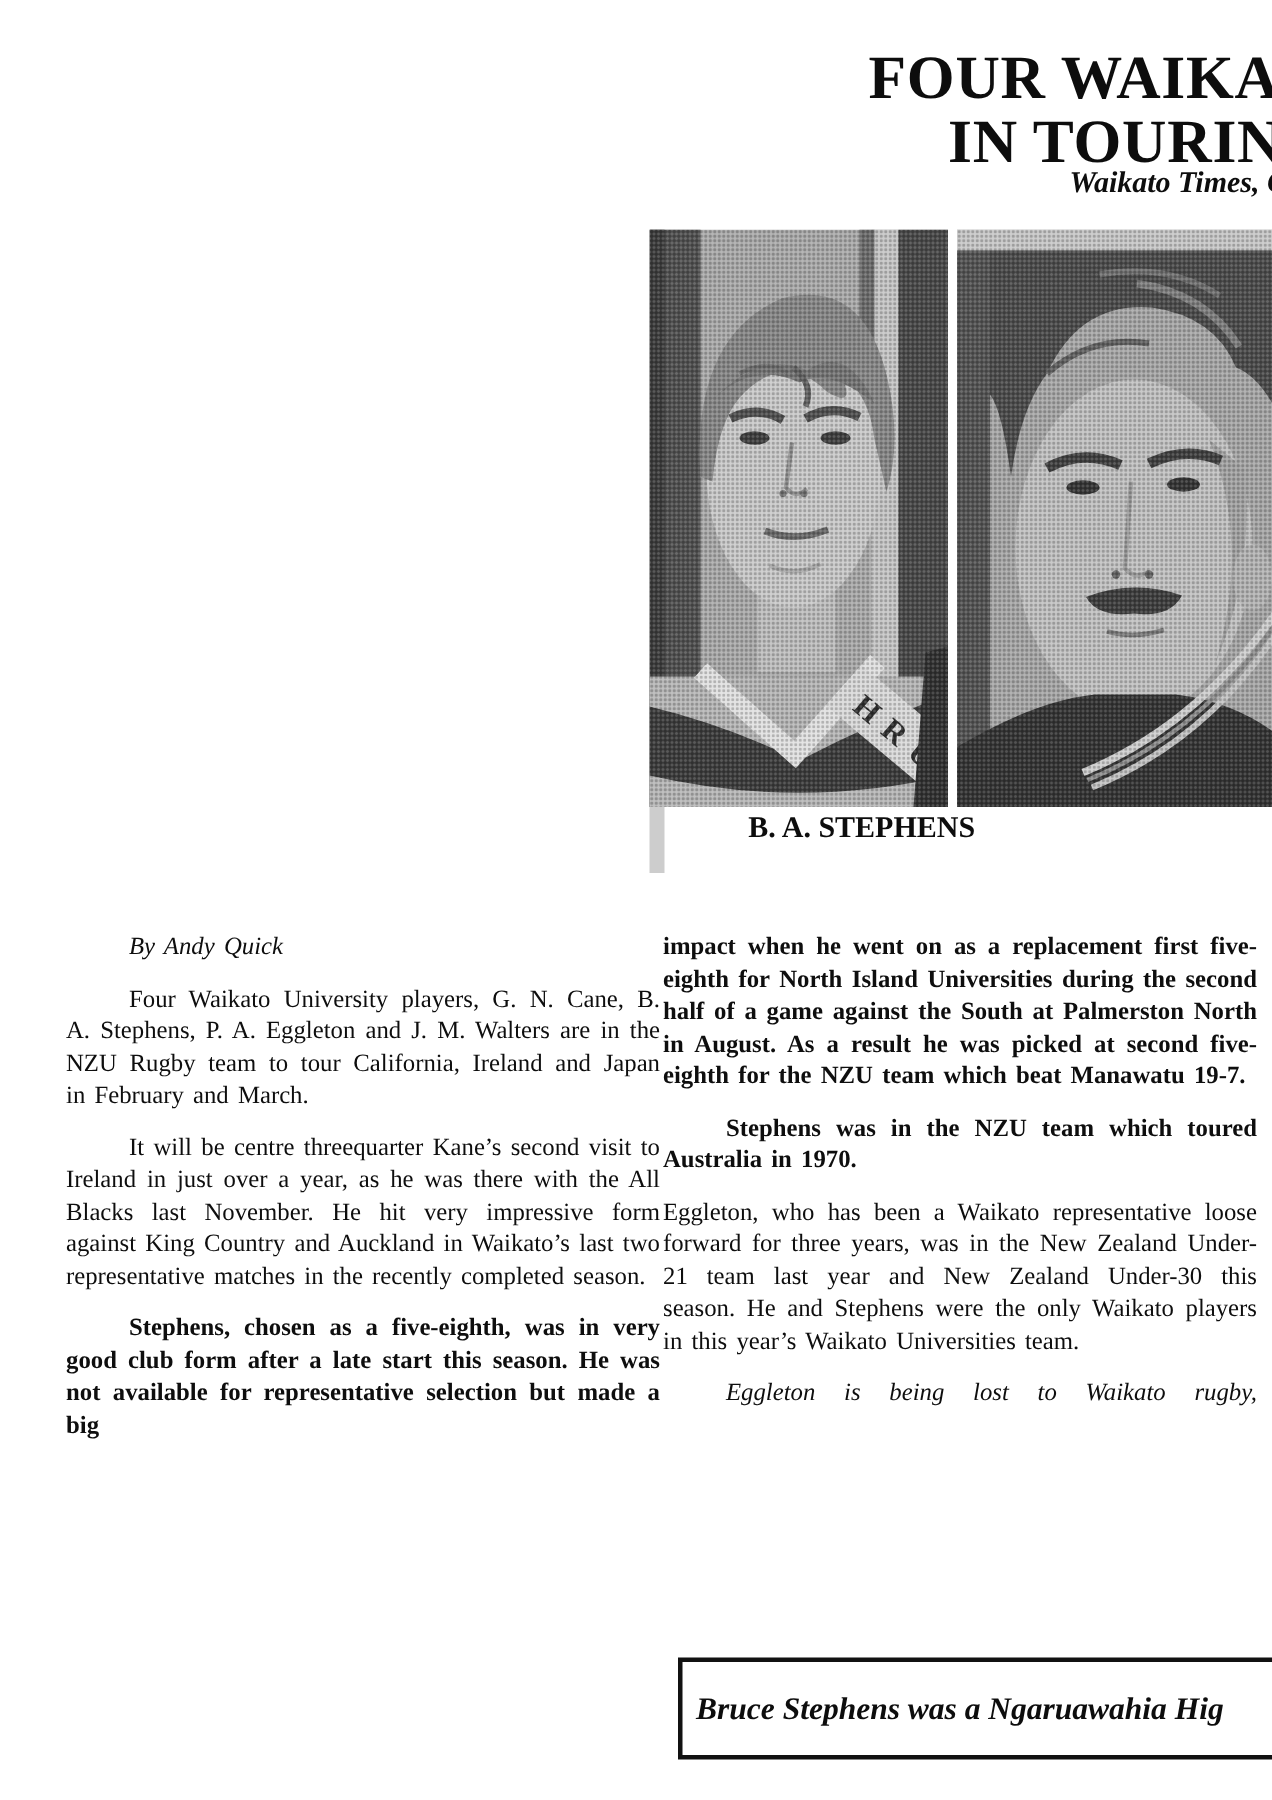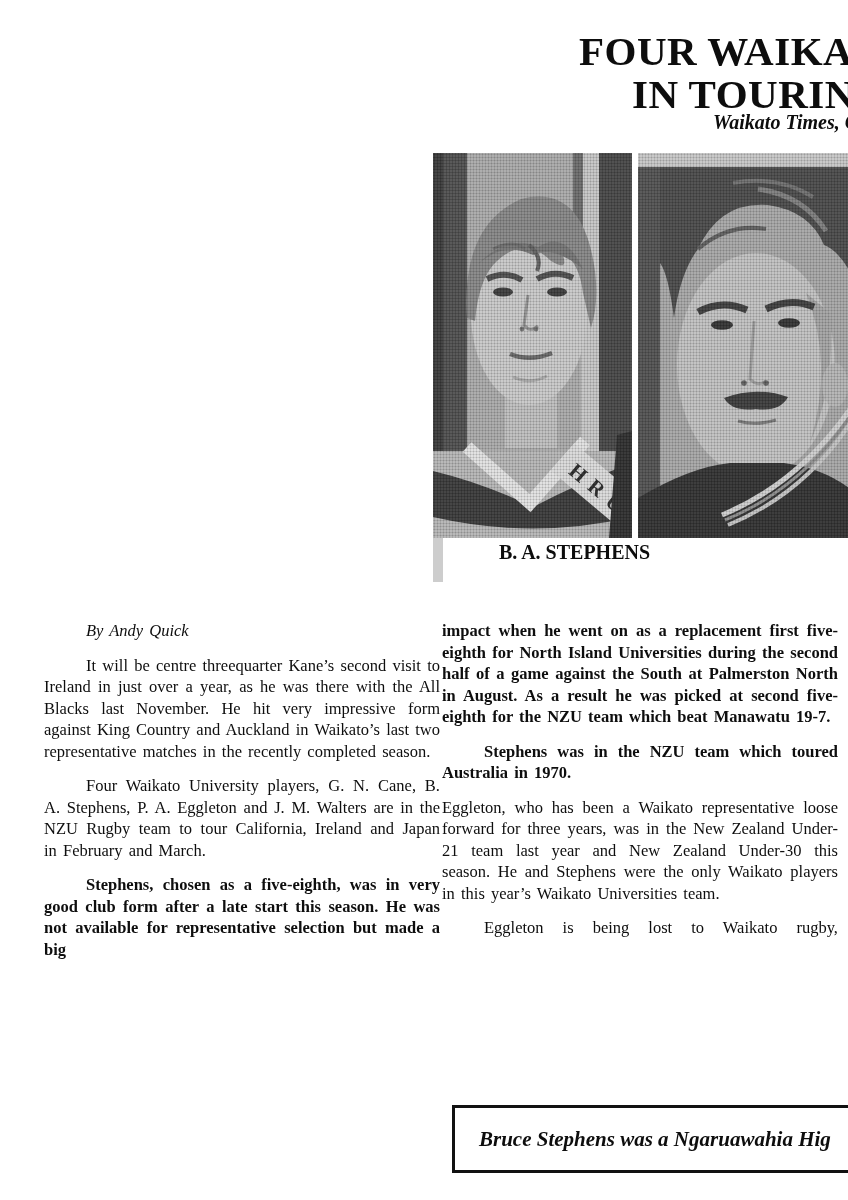--- a/index.html
+++ b/index.html
@@ -63,31 +63,31 @@
     word-spacing:2px;
     color:#0e0e0e;
   }
   .col.left{left:24px;margin-left:20px;}
   .col.right{left:442px;}
   .col p{margin:0 0 13px 0;}
   .col p.indent{text-indent:42px;}
   .col p.bold{font-weight:bold;}
   .col p.italic{font-style:italic;}
   .col p.stretch-last{text-align-last:justify;}
-  .col.right p.last-para{}
+  .col.right p.last-para{font-style:italic;}
   
   .footer-box{
     position:absolute;left:452px;top:1105px;
     width:480px;height:62px;
     border:3px solid #111;
     display:flex;align-items:center;
     background:#ffffff;
   }
   .footer-box span{
-    padding-left:24px;
+    padding-left:9px;
     font-weight:bold;font-style:italic;
     font-size:21px;white-space:nowrap;color:#0d0d0d;
   }
 </style>
 </head>
 <body>
 
 <div class="page">
 
   <div class="headline l1">FOUR WAIKAT</div>
@@ -176,22 +176,22 @@
     </svg>
     <div class="halftone"></div>
   </div>
 
   <div class="scan-strip"></div>
 
   <div class="caption stephens">B. A. STEPHENS</div>
 
   <div class="col left">
     <p class="italic indent">By Andy Quick</p>
+    <p class="indent">Four Waikato University players, G. N. Cane, B. A. Stephens, P. A. Eggleton and J. M. Walters are in the NZU Rugby team to tour California, Ireland and Japan in February and March.</p>
     <p class="indent">It will be centre threequarter Kane’s second visit to Ireland in just over a year, as he was there with the All Blacks last November. He hit very impressive form against King Country and Auckland in Waikato’s last two representative matches in the recently completed season.</p>
-    <p class="indent">Four Waikato University players, G. N. Cane, B. A. Stephens, P. A. Eggleton and J. M. Walters are in the NZU Rugby team to tour California, Ireland and Japan in February and March.</p>
     <p class="bold indent stretch-last">Stephens, chosen as a five-eighth, was in very good club form after a late start this season. He was not available for representative selection but made a big</p>
   </div>
 
   <div class="col right">
     <p class="bold">impact when he went on as a replacement first five-eighth for North Island Universities during the second half of a game against the South at Palmerston North in August. As a result he was picked at second five-eighth for the NZU team which beat Manawatu 19-7.</p>
     <p class="bold indent">Stephens was in the NZU team which toured Australia in 1970.</p>
     <p>Eggleton, who has been a Waikato representative loose forward for three years, was in the New Zealand Under-21 team last year and New Zealand Under-30 this season. He and Stephens were the only Waikato players in this year’s Waikato Universities team.</p>
     <p class="indent stretch-last last-para">Eggleton is being lost to Waikato rugby,</p>
   </div>
 

